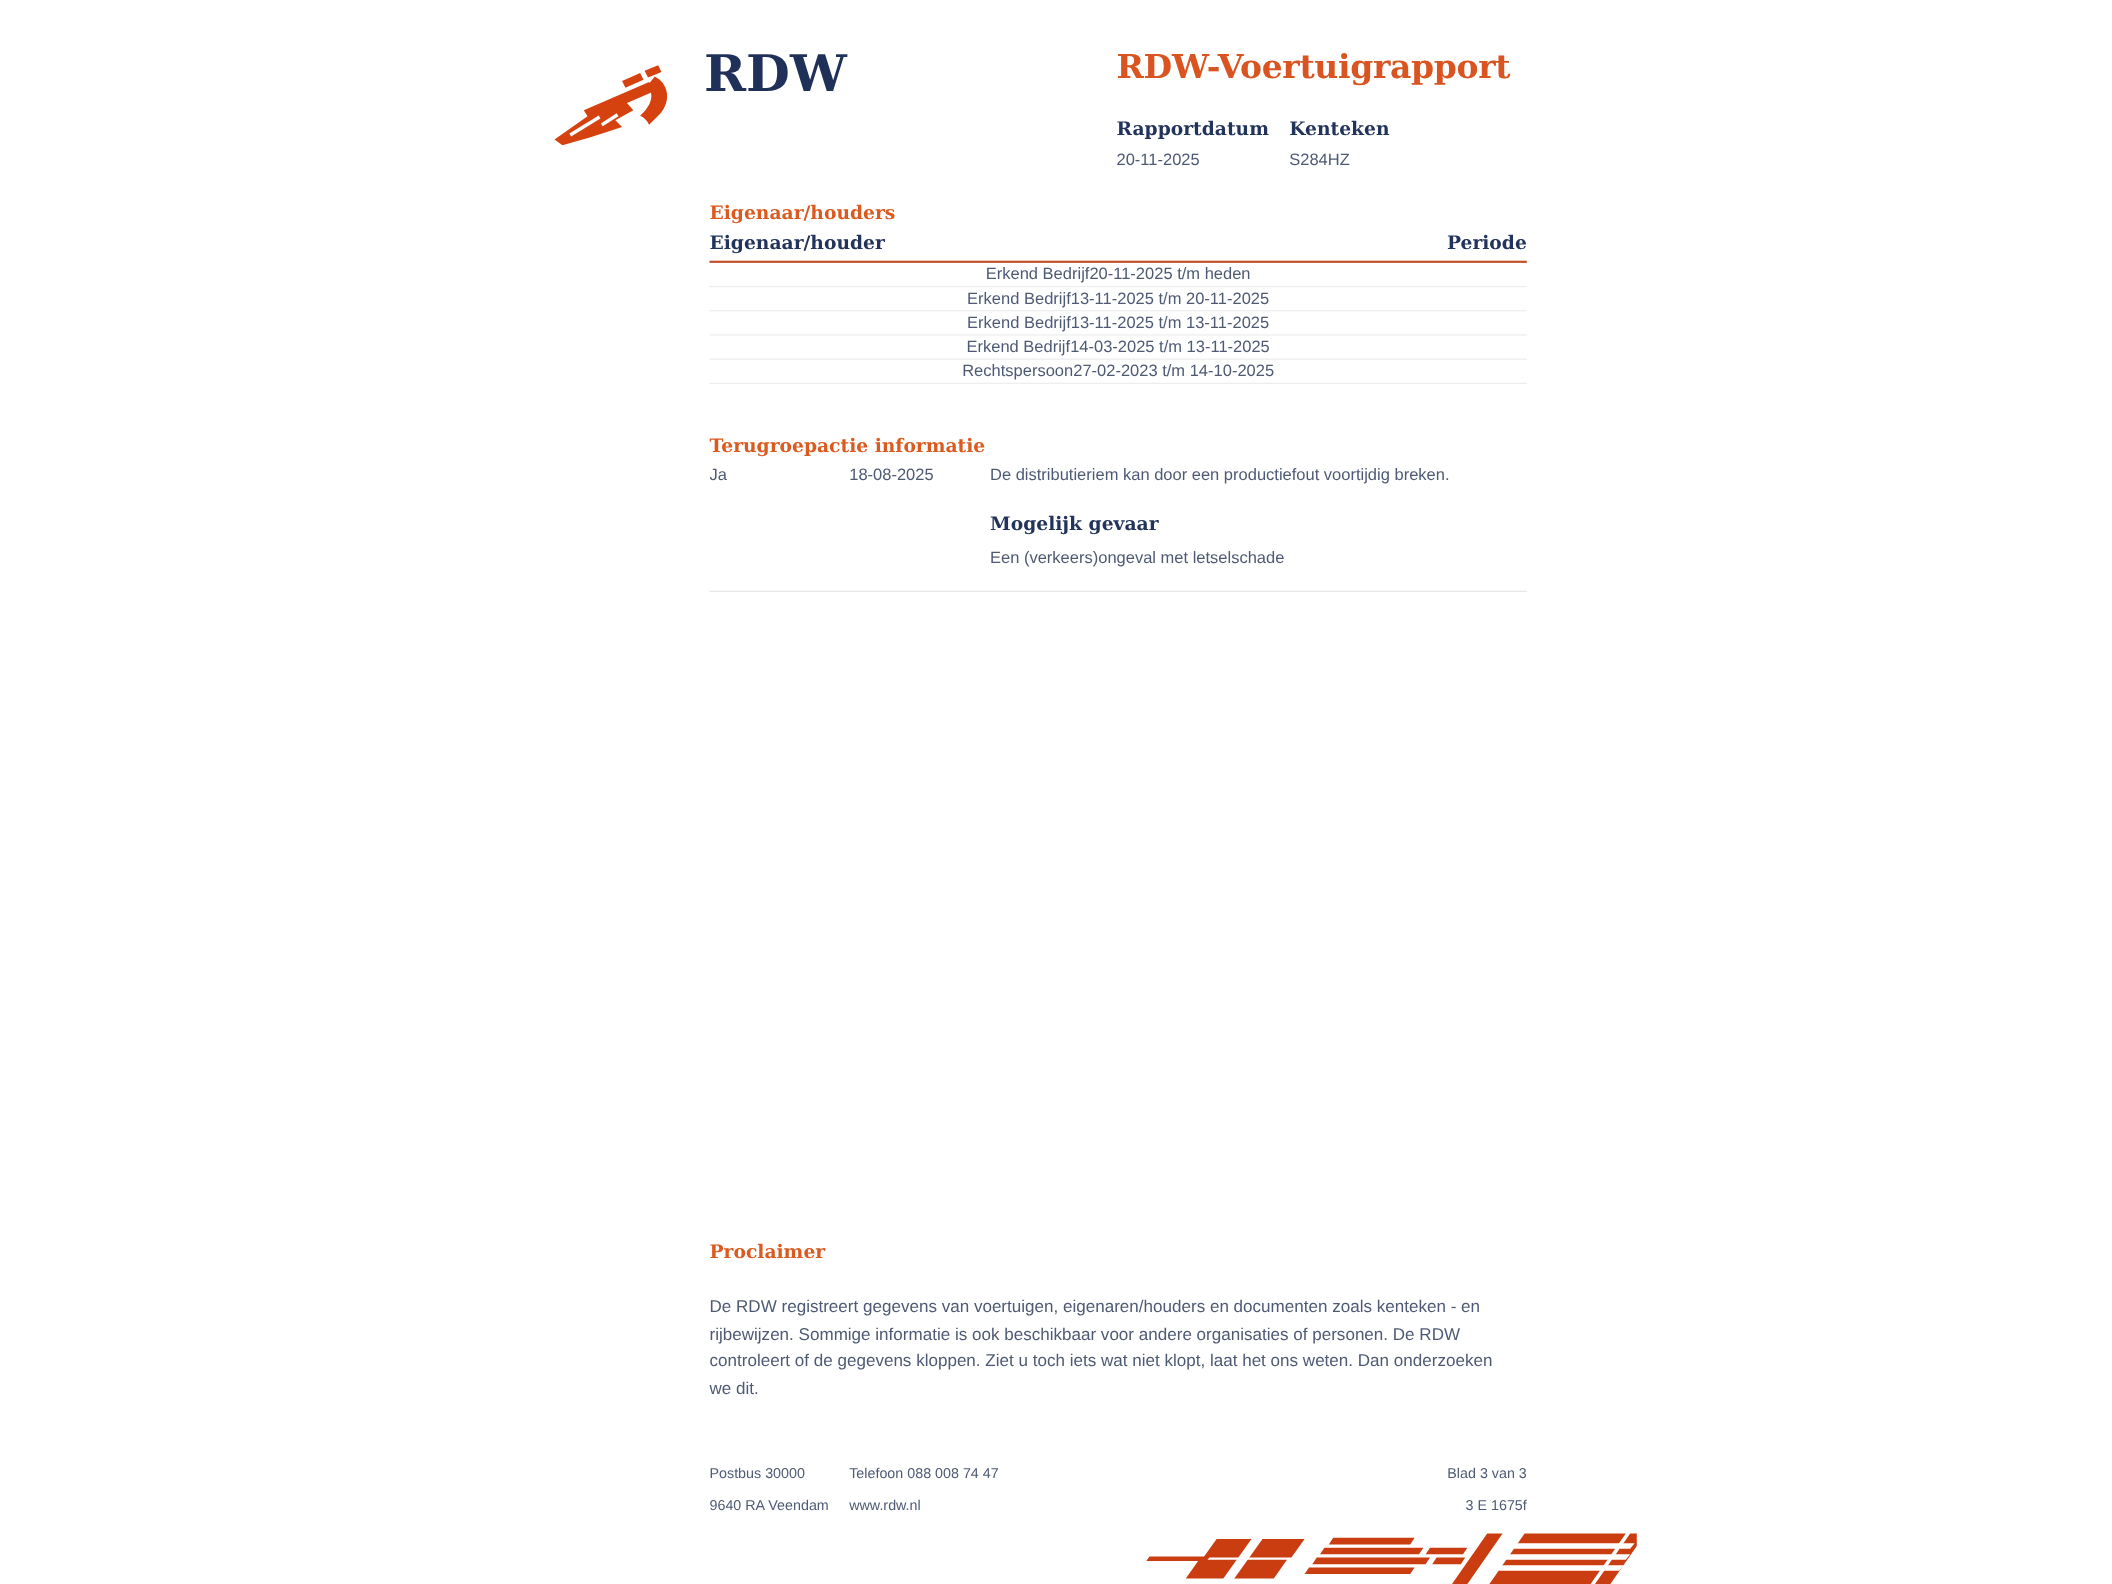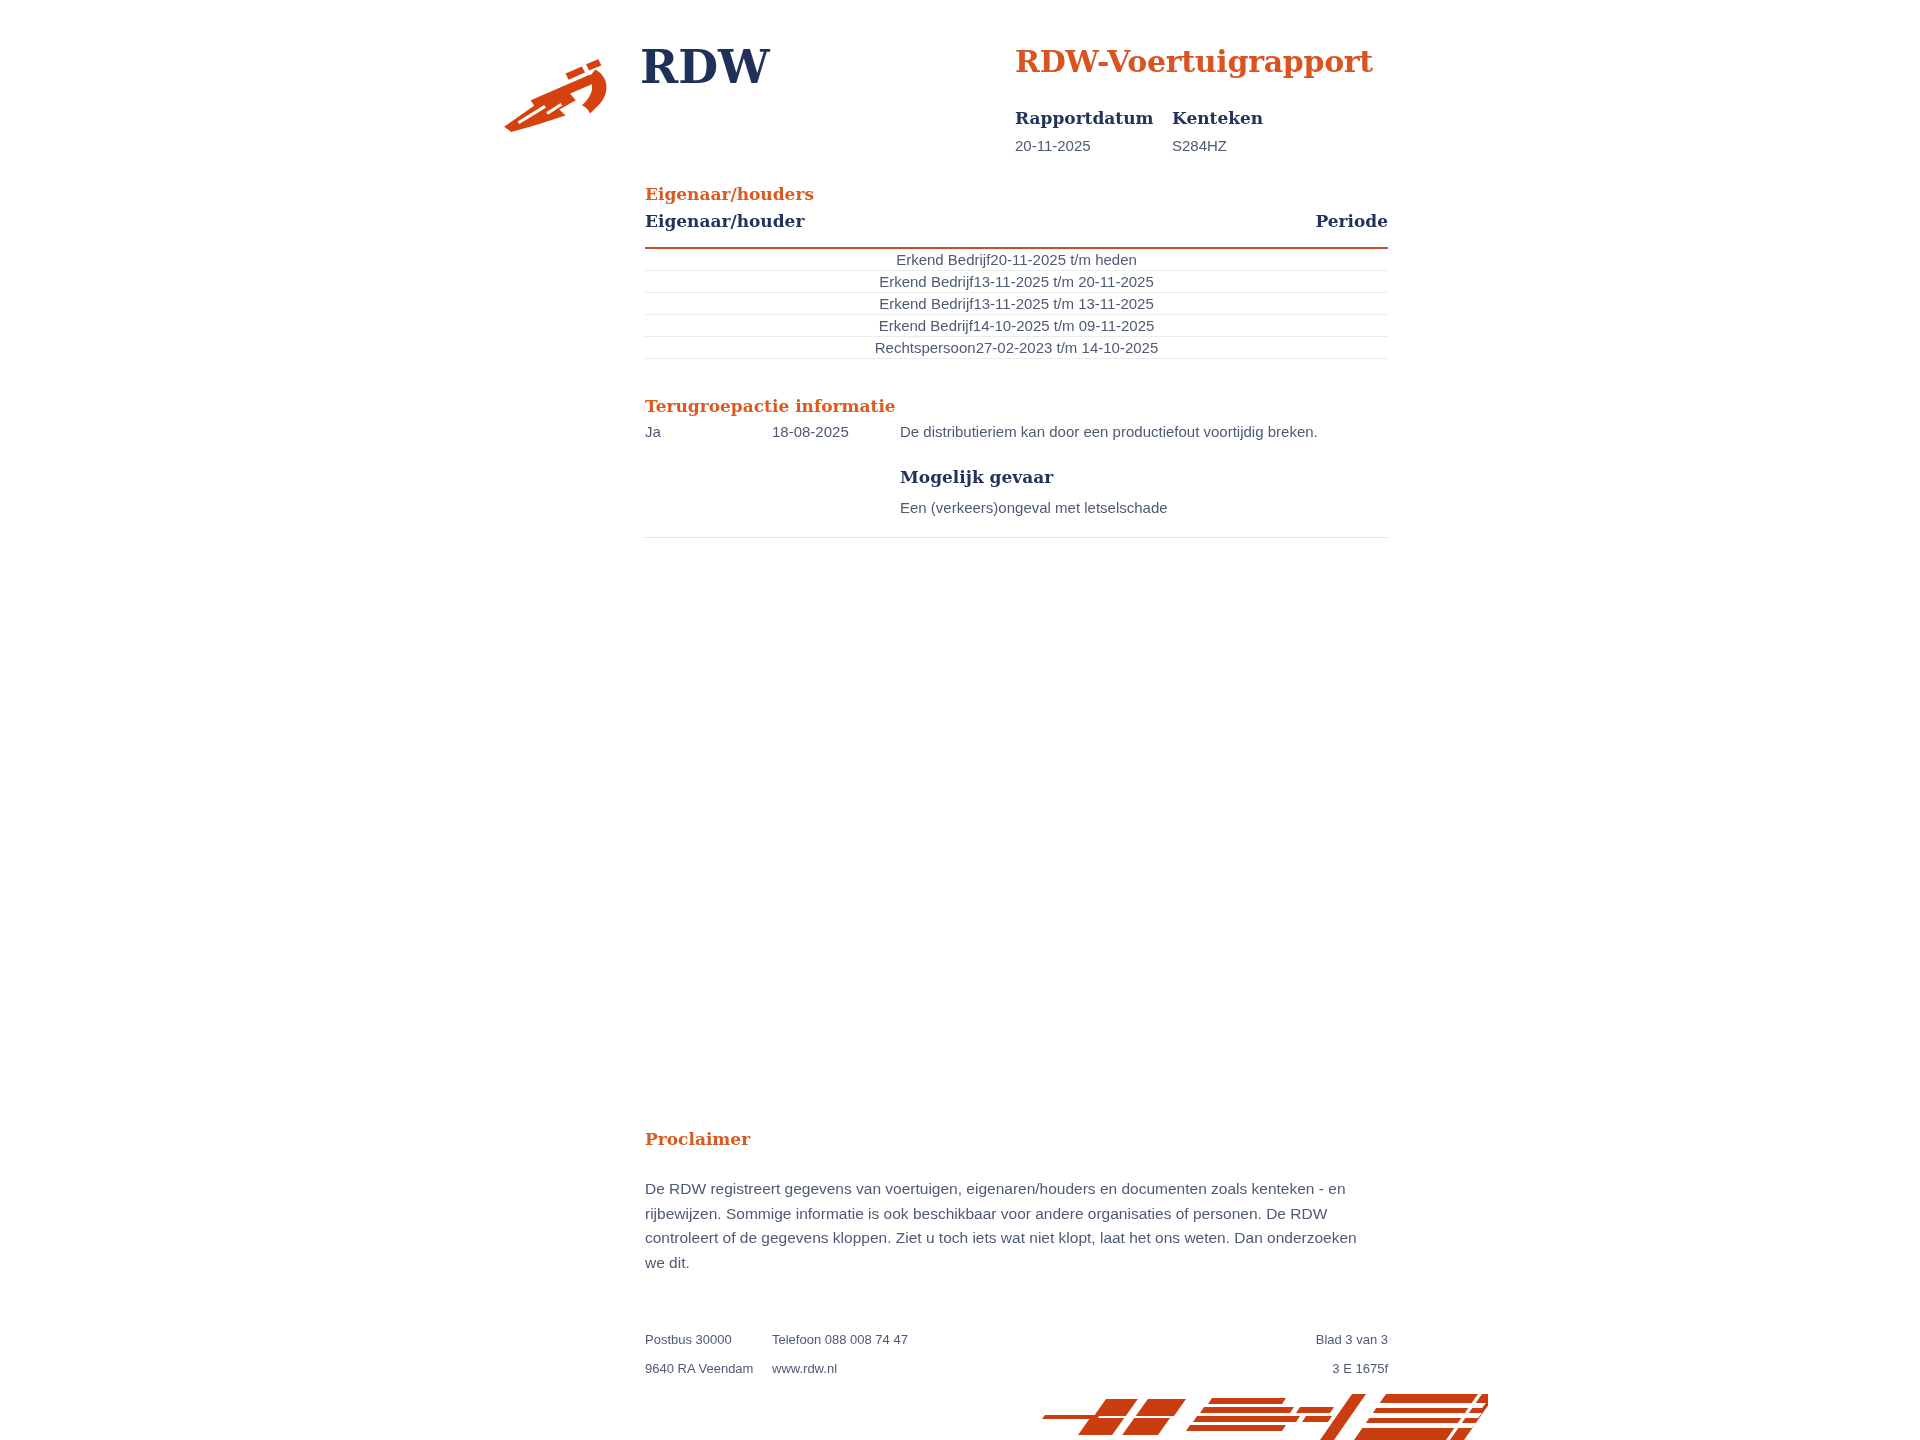--- a/index.html
+++ b/index.html
@@ -21,21 +21,21 @@
   .meta-value { margin-top:9px; font-size:15px; color:#4e5a74; }
 
   
   .section-title { font-family:"DejaVu Serif", serif; font-weight:bold; font-size:17px; color:#db5a1f; }
   .th { font-family:"DejaVu Serif", serif; font-weight:bold; font-size:17px; color:#22345c; }
   .body-txt { font-size:15px; color:#4e5a74; }
 
   
   .owners { left:645px; top:184px; width:743px; }
   .owners .head-row { display:flex; justify-content:space-between; align-items:center;
-                      margin-top:7px; padding-bottom:16px; border-bottom:2px solid #c2502b; }
+                      margin-top:7px; padding-bottom:6px; border-bottom:2px solid #c2502b; }
   .owners .row { display:flex; justify-content:center; align-items:center;
                  height:22px; border-bottom:1px solid #ececec; }
 
   
   .recall { left:645px; top:396px; width:743px; }
   .recall .head-row { display:flex; margin-top:5px; padding-bottom:6px; border-bottom:2px solid #c2502b; }
   .recall .c1 { width:127px; flex:none; }
   .recall .c2 { width:128px; flex:none; }
   .recall .c3 { flex:1; }
   .recall .data-row { display:flex; padding-top:7px; }
@@ -111,21 +111,21 @@
     <div class="row">
       <span class="body-txt">Erkend Bedrijf</span>
       <span class="body-txt">13-11-2025 t/m 20-11-2025</span>
     </div>
     <div class="row">
       <span class="body-txt">Erkend Bedrijf</span>
       <span class="body-txt">13-11-2025 t/m 13-11-2025</span>
     </div>
     <div class="row">
       <span class="body-txt">Erkend Bedrijf</span>
-      <span class="body-txt">14-10-2025 t/m 09-11-2025</span>
+      <span class="body-txt">14-03-2025 t/m 13-11-2025</span>
     </div>
     <div class="row">
       <span class="body-txt">Rechtspersoon</span>
       <span class="body-txt">27-02-2023 t/m 14-10-2025</span>
     </div>
   </section>
 
   <section class="abs recall">
     <h2 class="section-title">Terugroepactie informatie</h2>
     <div class="data-row">

